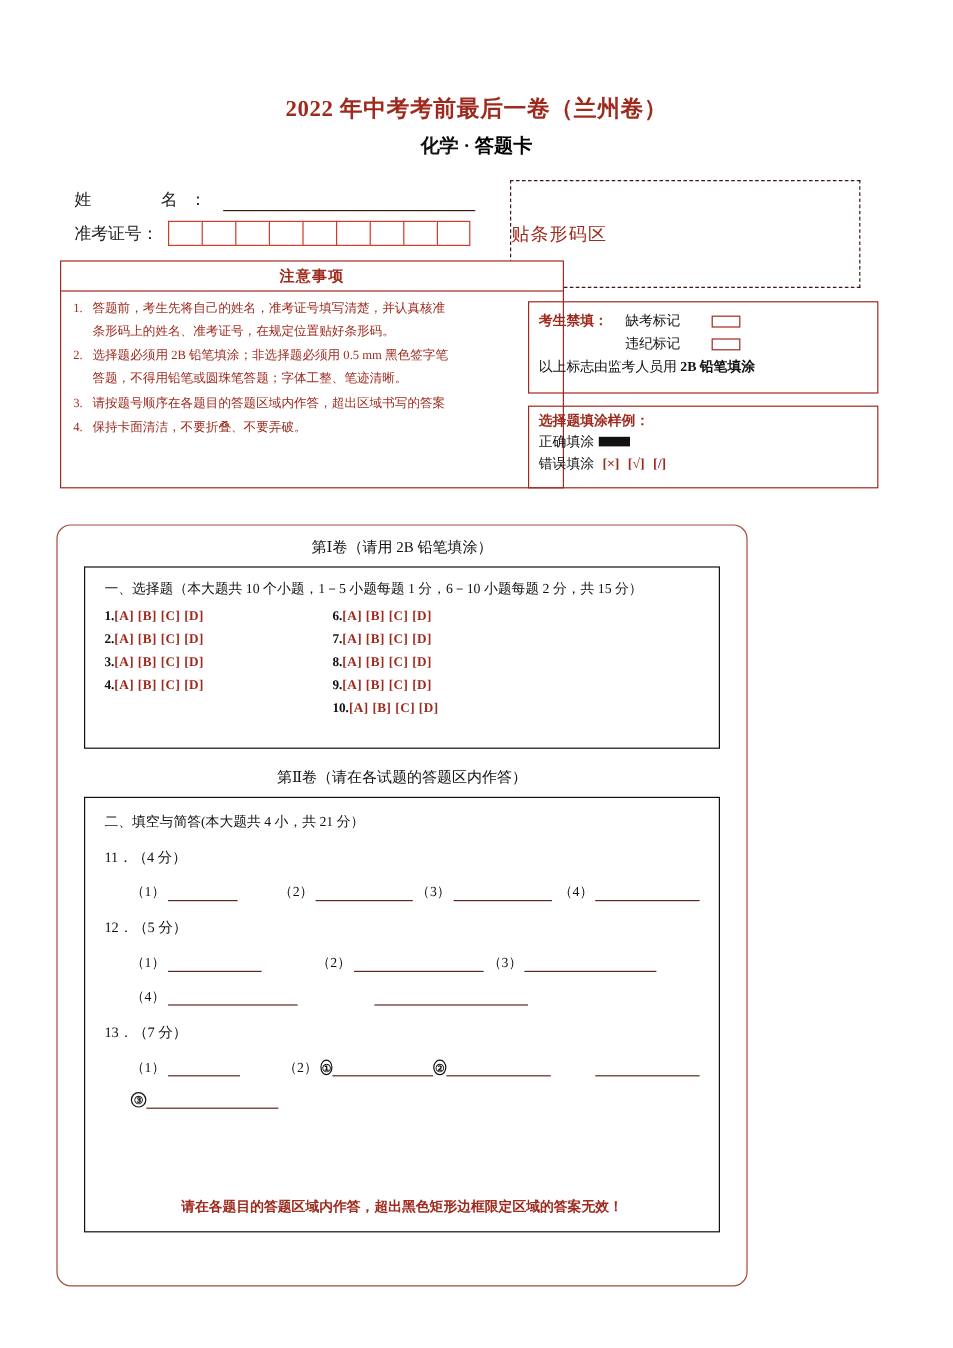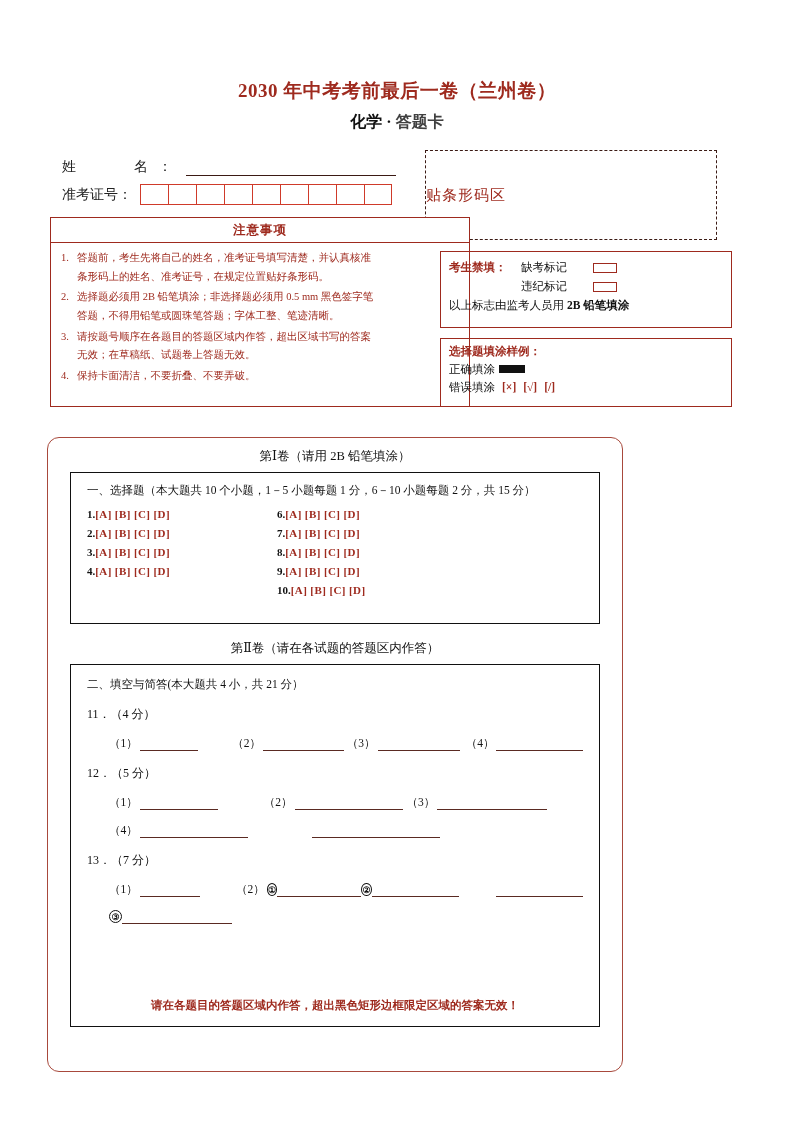--- a/index.html
+++ b/index.html
@@ -37,21 +37,21 @@
   .title-sub {
     position: absolute;
     top: 112px;
     left: 0;
     width: 794px;
     text-align: center;
     font-size: 16px;
     font-weight: bold;
   }
   .title-sub .blk { color: #111; }
-  .title-sub .red { color: #404040; }
+  .title-sub .red { color: #000000; }
 
   
   .name-row {
     position: absolute;
     top: 158px;
     left: 62px;
     font-size: 14px;
     color: #222;
     display: flex;
     align-items: flex-end;
@@ -330,21 +330,21 @@
     font-size: 11.5px;
     color: #9e2a1e;
     font-weight: bold;
   }
 </style>
 </head>
 <body>
 
 <div class="page">
 
-  <div class="title-main">2030 年中考考前最后一卷（兰州卷）</div>
+  <div class="title-main">2022 年中考考前最后一卷（兰州卷）</div>
   <div class="title-sub">
     <span class="blk">化学</span><span class="blk"> · </span><span class="red">答题卡</span>
   </div>
 
   <div class="name-row">
     <span class="name-label">姓　　名：</span>
     <span class="name-line"></span>
   </div>
 
   <div class="id-row">
@@ -380,21 +380,20 @@
           <span class="notice-num">2.</span>
           <span class="notice-text">
             <div>选择题必须用 2B 铅笔填涂；非选择题必须用 0.5 mm 黑色签字笔</div>
             <div>答题，不得用铅笔或圆珠笔答题；字体工整、笔迹清晰。</div>
           </span>
         </div>
         <div class="notice-item">
           <span class="notice-num">3.</span>
           <span class="notice-text">
             <div>请按题号顺序在各题目的答题区域内作答，超出区域书写的答案</div>
-            <div>无效；在草稿纸、试题卷上答题无效。</div>
           </span>
         </div>
         <div class="notice-item">
           <span class="notice-num">4.</span>
           <span class="notice-text">
             <div>保持卡面清洁，不要折叠、不要弄破。</div>
           </span>
         </div>
       </div>
   </div>

